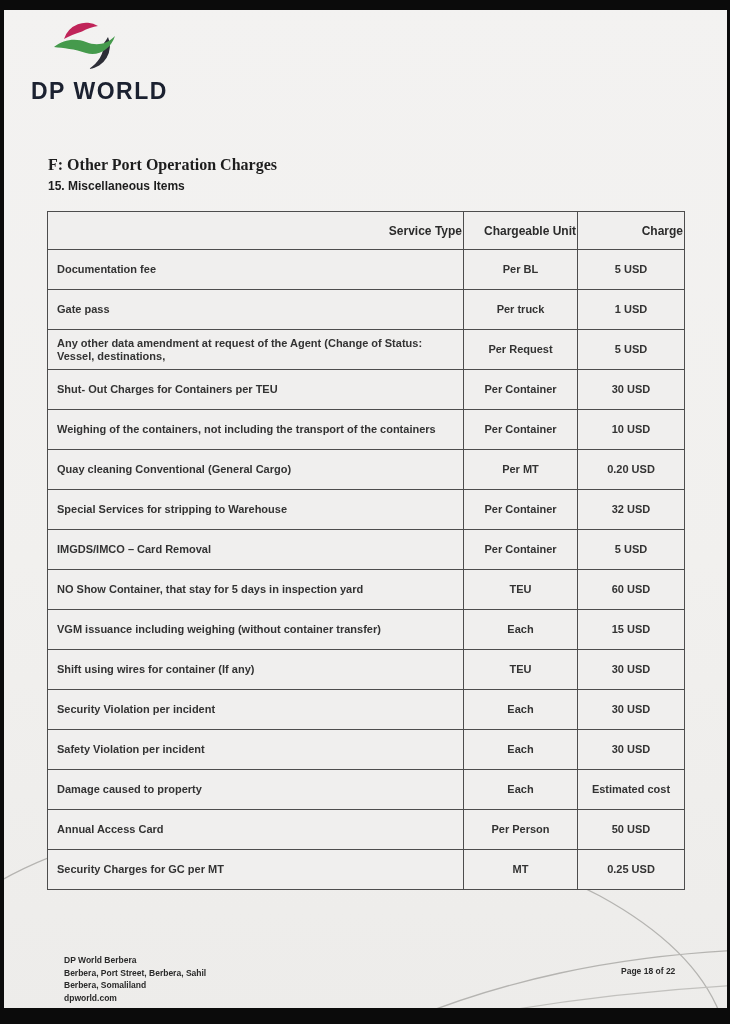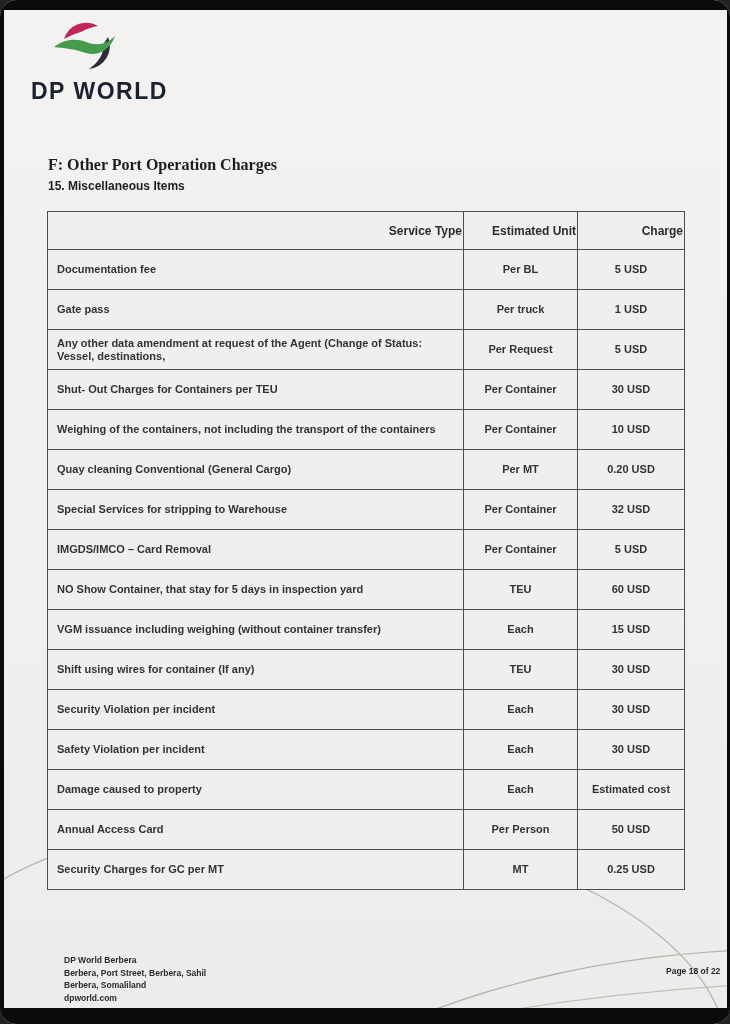--- a/index.html
+++ b/index.html
@@ -1,19 +1,19 @@
 <!DOCTYPE html>
 <html><head>
 <meta charset="utf-8">
 <style>
   html,body{margin:0;padding:0;background:#222;}
   #stage{
     position:relative;width:730px;height:1024px;overflow:hidden;
     background:linear-gradient(180deg,#f3f2f1 0%,#f1f0ee 55%,#edecea 100%);
-    font-family:"Liberation Sans",sans-serif;color:#222;border-radius:17px;
+    font-family:"Liberation Sans",sans-serif;color:#222;
   }
   
   .frame{position:absolute;background:#0b0b0b;}
   .frame-top{left:0;top:0;width:730px;height:10px;}
   .frame-bottom{left:0;top:1008px;width:730px;height:16px;}
   .frame-left{left:0;top:0;width:4px;height:1024px;}
   .frame-right{left:727px;top:0;width:3px;height:1024px;}
 
   
   .logo{position:absolute;left:31px;top:18px;width:160px;}
@@ -50,21 +50,21 @@
   .col-charge{width:107px;}
   .charges td.cell-service{text-align:left;padding:3px 10px 3px 9px;}
   .charges td.cell-unit,.charges td.cell-charge{text-align:center;padding:3px 2px;}
 
   
   .footer{
     position:absolute;left:64px;top:954px;
     font-size:8.5px;font-weight:bold;color:#2a2a2a;line-height:12.5px;
   }
   .page-label{
-    position:absolute;left:666px;top:966px;
+    position:absolute;left:621px;top:966px;
     font-size:8.5px;font-weight:bold;color:#2a2a2a;white-space:nowrap;
   }
 
   
   .arcs{position:absolute;left:0;top:0;width:730px;height:1024px;pointer-events:none;}
 </style>
 </head>
 <body>
 
 <div id="stage">
@@ -89,21 +89,21 @@
 
   <table class="charges">
     <colgroup>
       <col class="col-service">
         <col class="col-unit">
         <col class="col-charge">
     </colgroup>
     <thead>
       <tr>
         <th>Service Type</th>
-        <th>Estimated Unit</th>
+        <th>Chargeable Unit</th>
         <th>Charge</th>
       </tr>
     </thead>
     <tbody>
         <tr>
           <td class="cell-service">Documentation fee</td>
           <td class="cell-unit">Per BL</td>
           <td class="cell-charge">5 USD</td>
         </tr>
         <tr>

